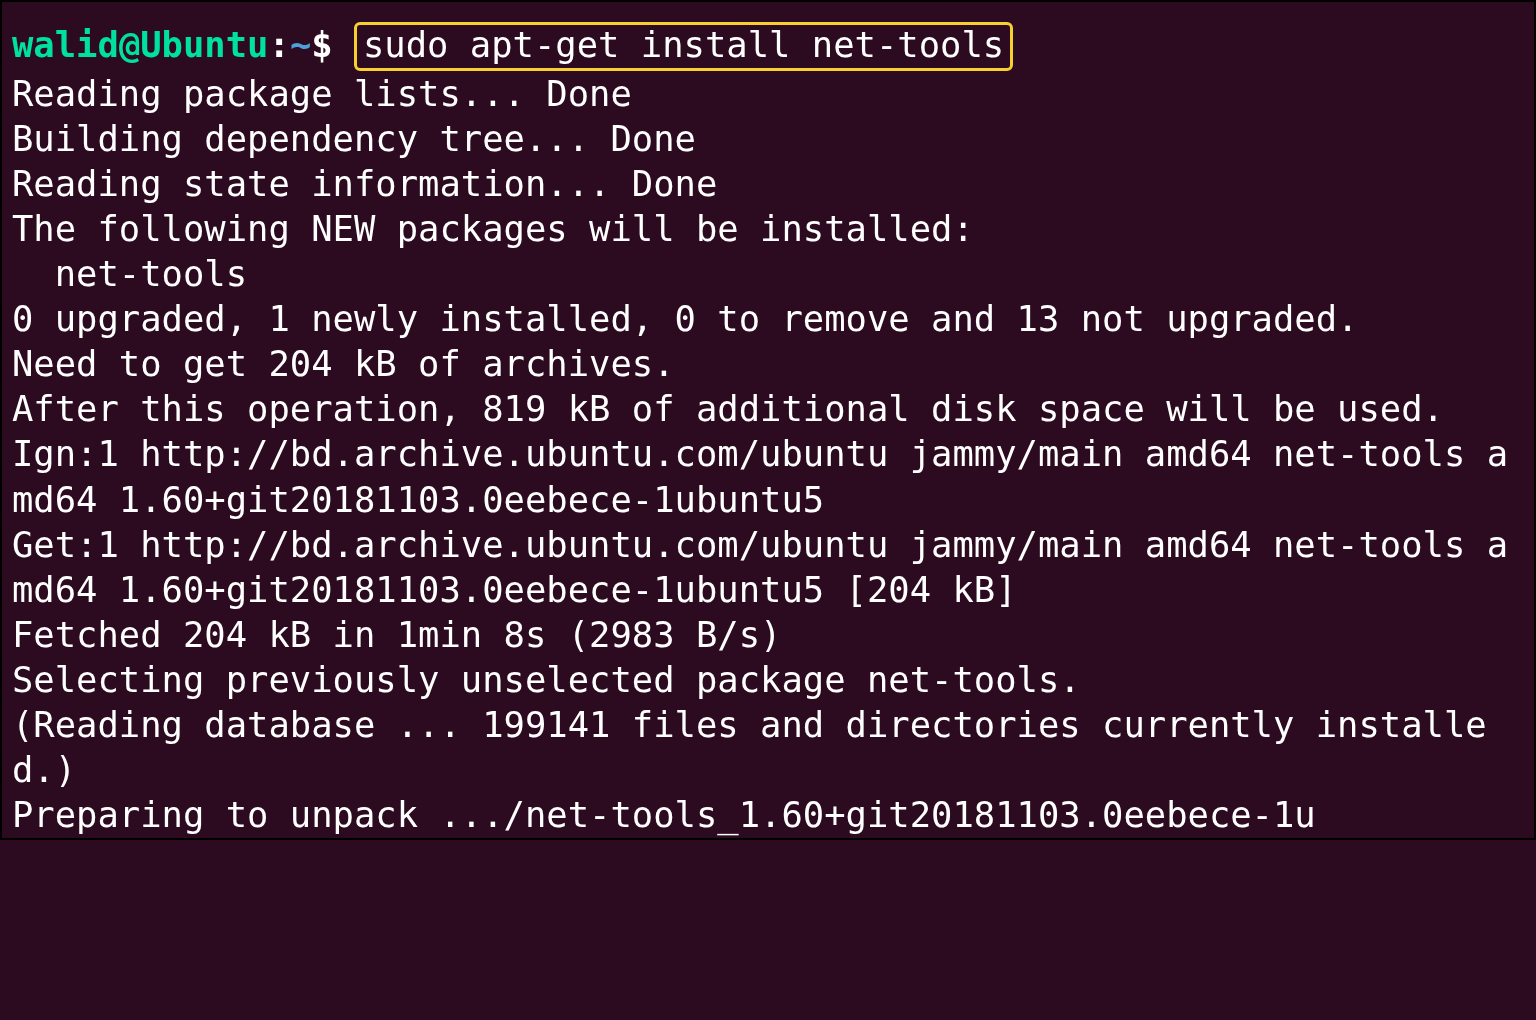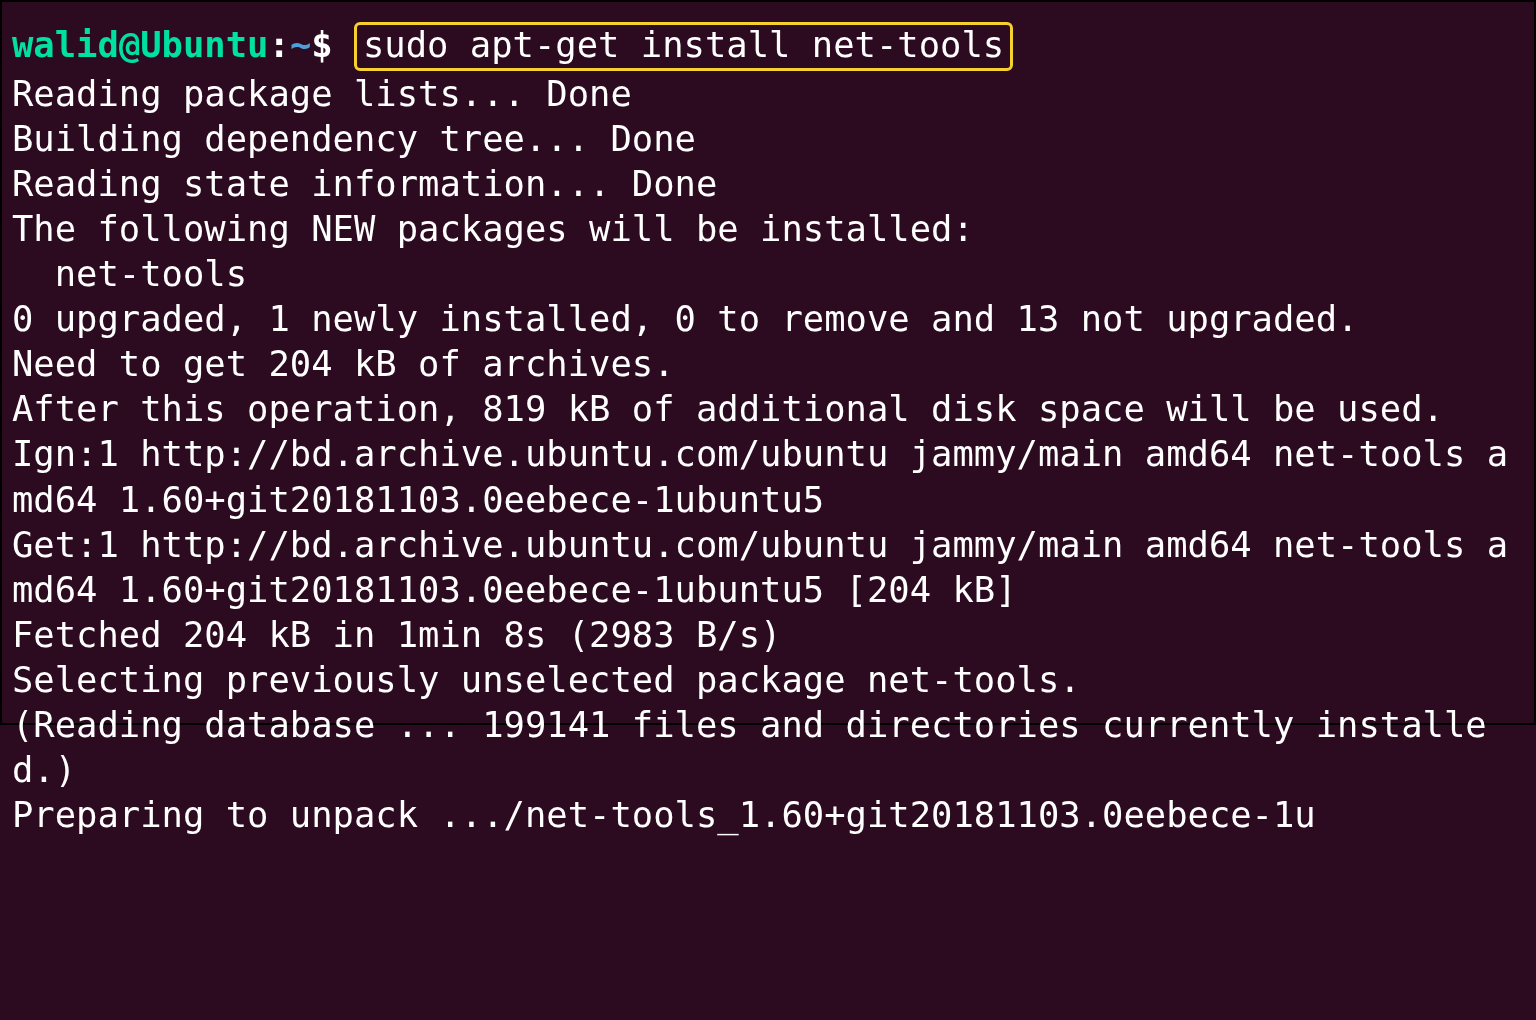--- a/index.html
+++ b/index.html
@@ -6,21 +6,21 @@
     margin: 0;
     padding: 0;
     width: 1536px;
     height: 1020px;
     background: #2c0a1f;
     overflow: hidden;
   }
   .terminal {
     box-sizing: border-box;
     width: 1536px;
-    height: 725px;
+    height: 840px;
     background: #2c0a1f;
     padding: 20px 10px 10px 10px;
     font-family: "DejaVu Sans Mono", "Ubuntu Mono", "Consolas", monospace;
     font-size: 35.5px;
     line-height: 1.27;
     color: #ffffff;
     white-space: pre-wrap;
     word-break: break-all;
     border: 2px solid #000;
   }

